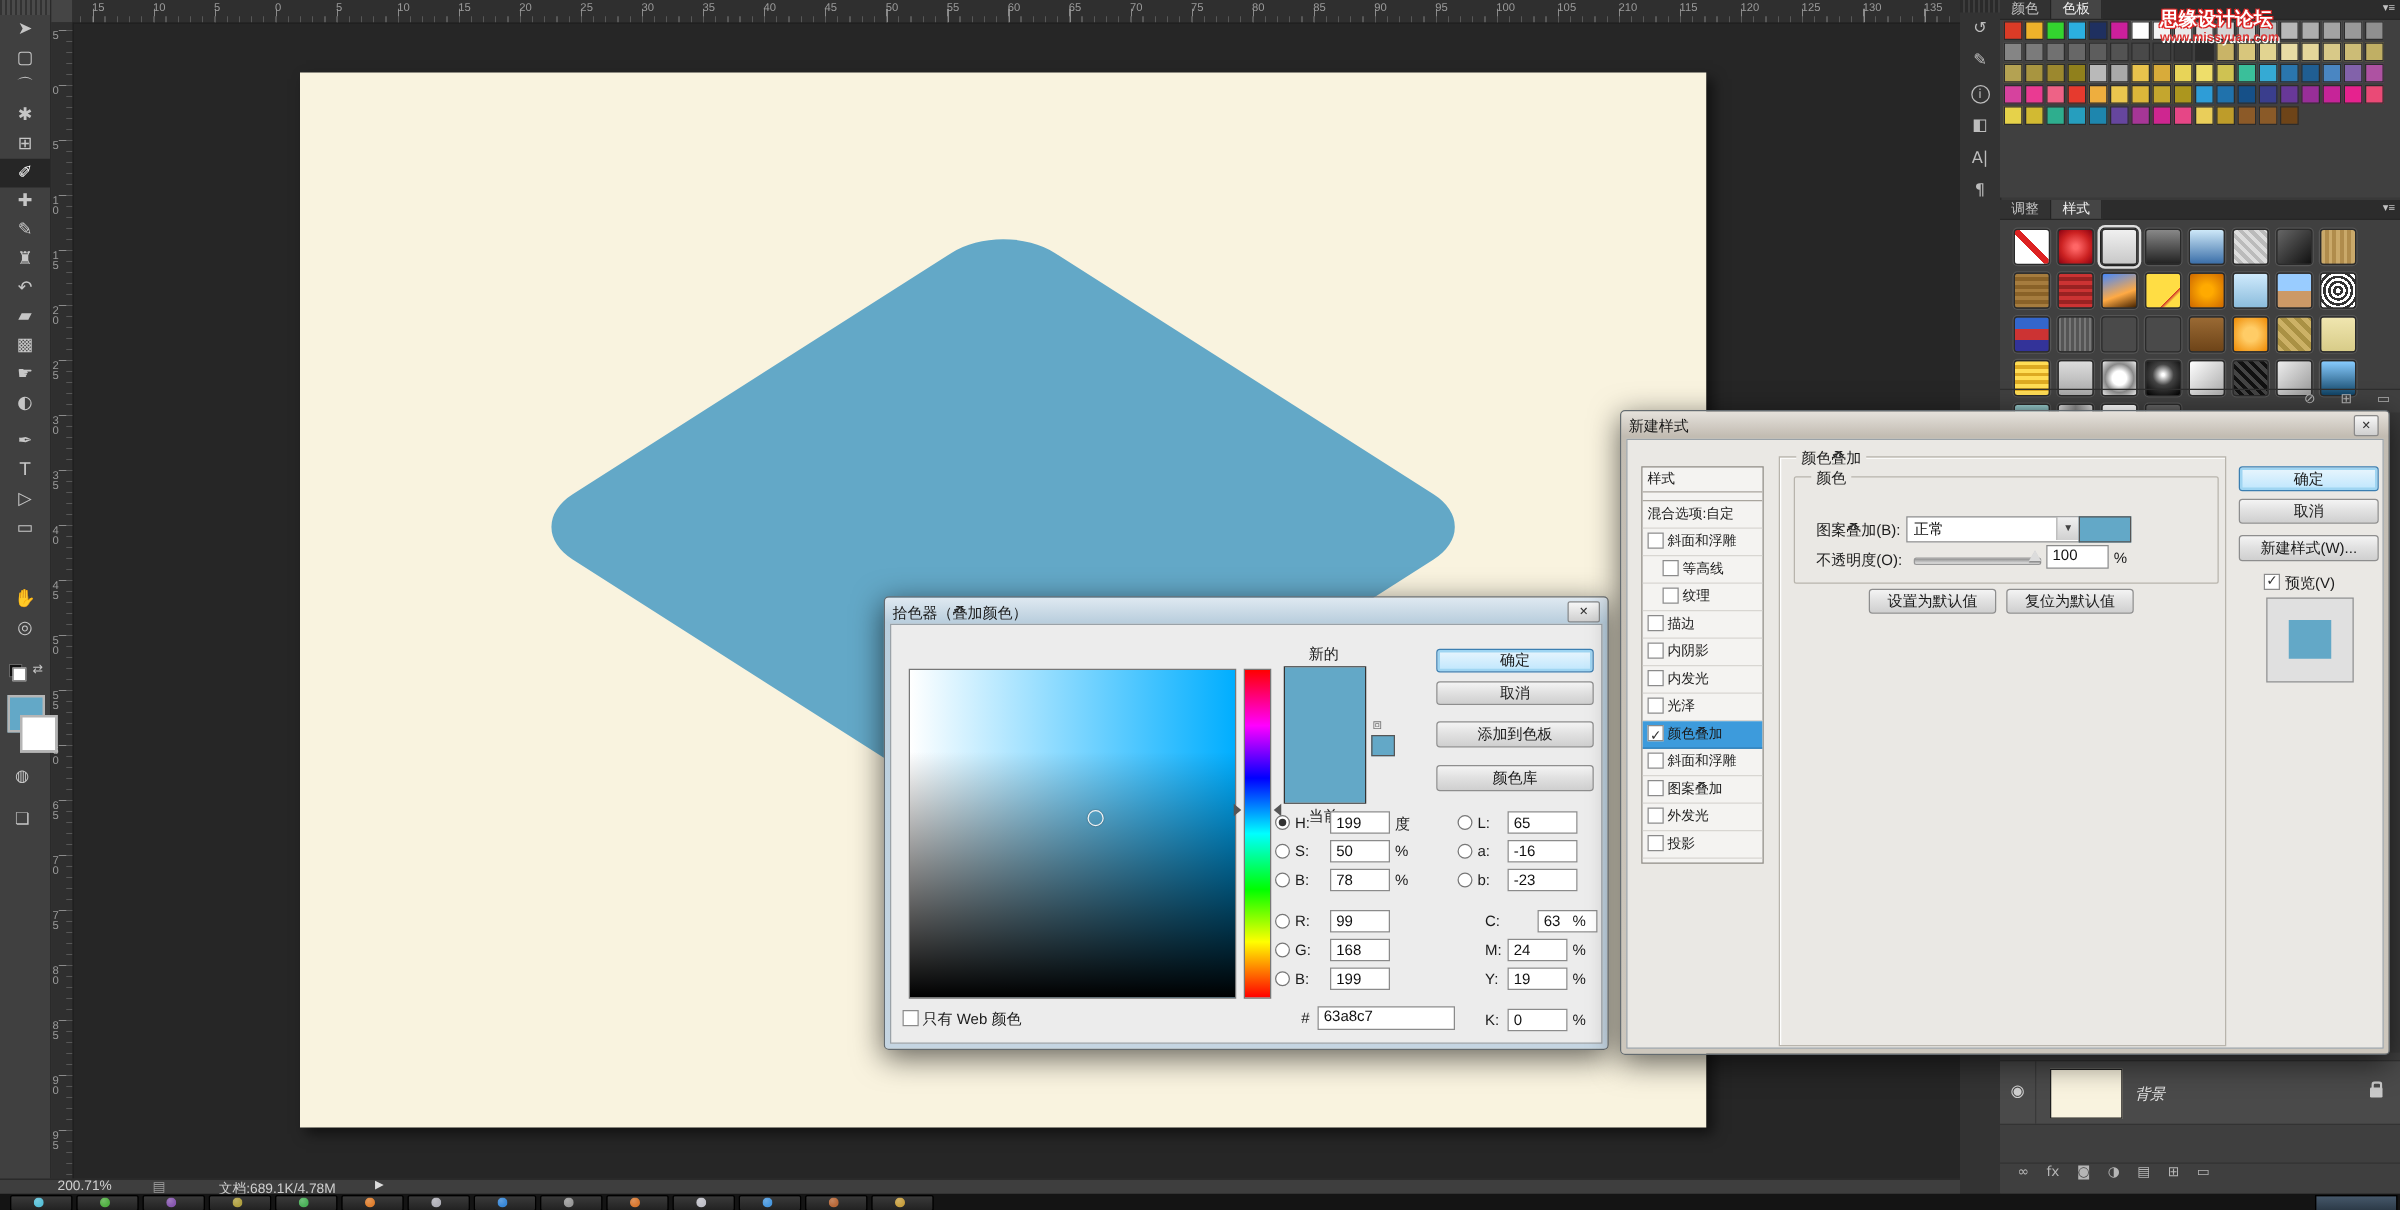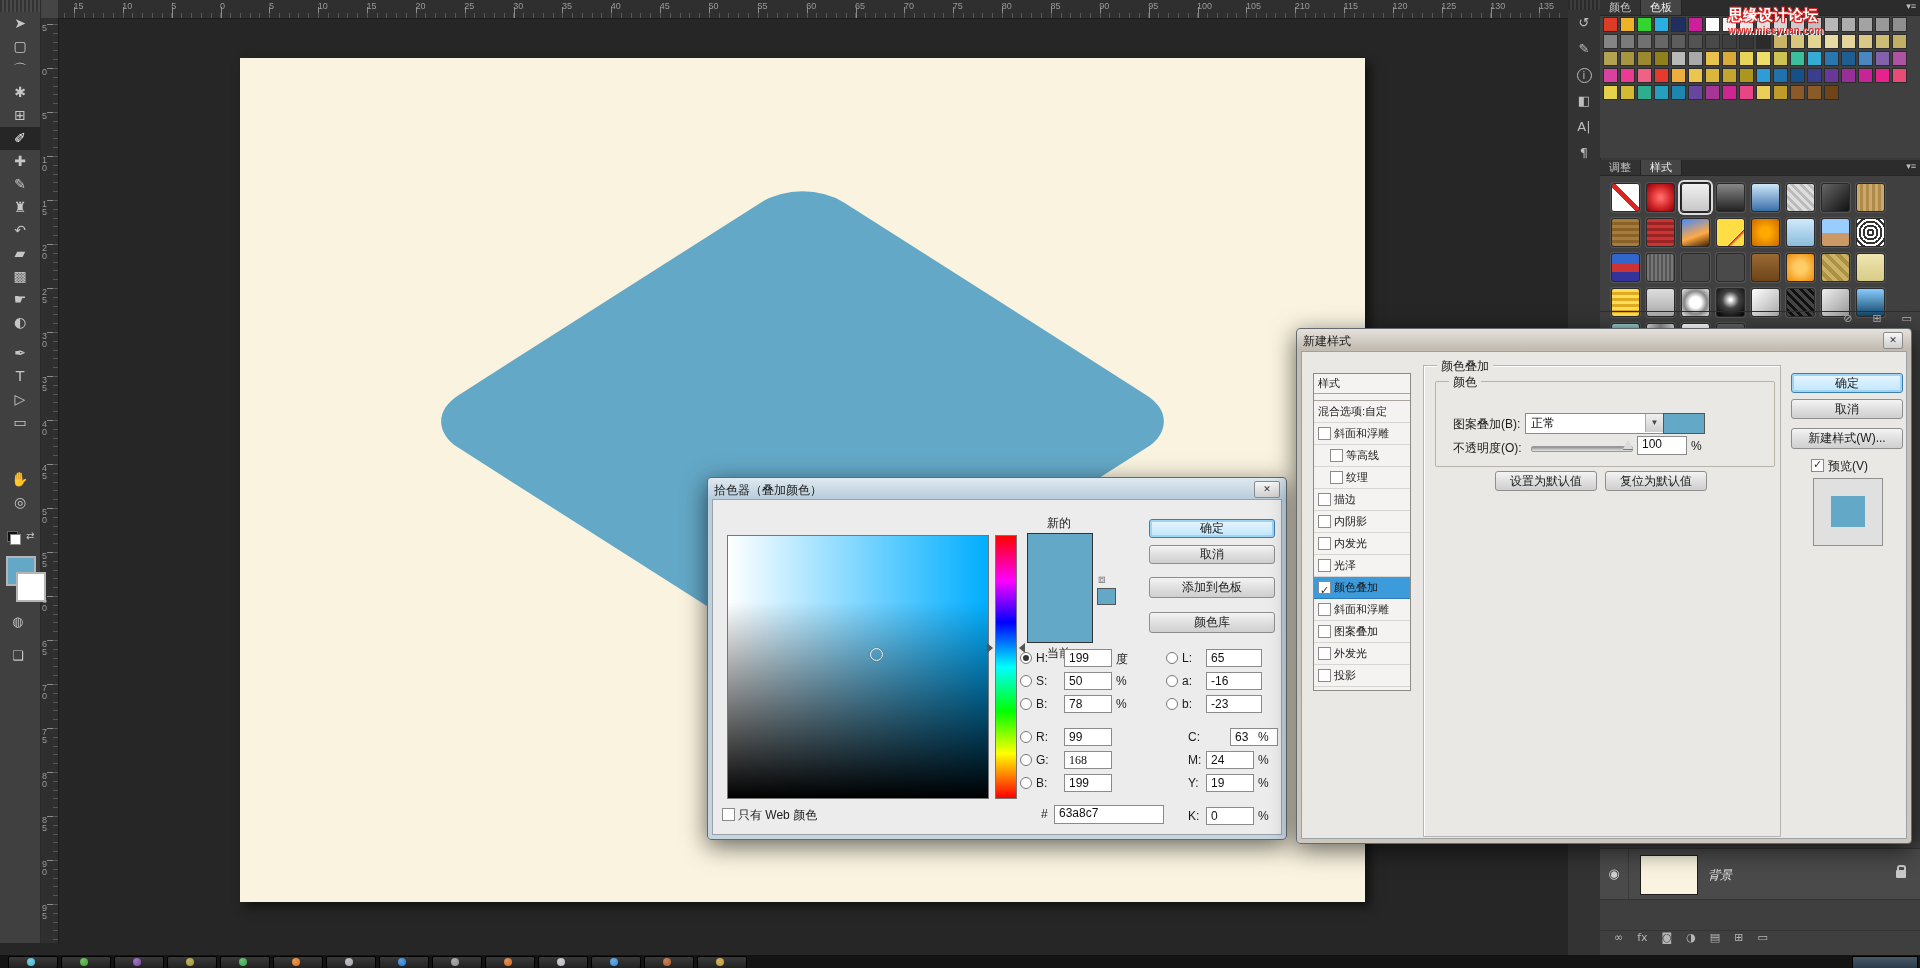--- a/index.html
+++ b/index.html
@@ -215,20 +215,26 @@
         <span class="b"></span>
         <span class="w"></span>
       </div>
     <span class="abs tb-glyph" style="left:26px;top:530px;font-size:10px;">⇄</span>
     <div id="fg-chip" class="abs" style="background: rgb(99, 168, 199);"></div>
     <div id="bg-chip" class="abs" style="background: rgb(255, 255, 255);"></div>
     <span class="abs tb-glyph" style="left:12px;top:614px;">◍</span>
     <span class="abs tb-glyph" style="left:12px;top:648px;">❏</span>
   </div>
 
+  <div id="status-bar" class="abs">
+    <span style="left:46px;">200.71%</span>
+    <span style="left:122px;color:#9a9a9a;font-family:'DejaVu Sans',sans-serif;">▤</span>
+    <span style="left:175px;">文档:689.1K/4.78M</span>
+    <span style="left:300px;color:#ddd;font-size:9px;font-family:'DejaVu Sans',sans-serif;">▶</span>
+  </div>
 
   <div id="right-dock" class="abs">
     <div id="dock-col" class="abs">
         <div class="grip" style="height: 10px; background: repeating-linear-gradient(90deg, rgb(42, 42, 42) 0px, rgb(42, 42, 42) 2px, rgb(61, 61, 61) 2px, rgb(61, 61, 61) 4px);"></div>
         <div class="dock-ic">↺</div>
         <div class="dock-ic">✎</div>
         <div class="dock-ic"><span class="circ">i</span></div>
         <div class="dock-ic">◧</div>
         <div class="dock-ic">A|</div>
         <div class="dock-ic">¶</div>
@@ -425,21 +431,21 @@
         <span class="unit" style="left: 408px; top: 196px;">%</span>
         <span class="radio" style="left: 312px; top: 220px;"></span>
         <span class="lbl" style="left: 328px; top: 219px;">B:</span>
         <div class="field" style="left: 356px; top: 217px; width: 42px; height: 16px; line-height: 16px;">78</div>
         <span class="unit" style="left: 408px; top: 219px;">%</span>
         <span class="radio" style="left: 312px; top: 253px;"></span>
         <span class="lbl" style="left: 328px; top: 252px;">R:</span>
         <div class="field" style="left: 356px; top: 250px; width: 42px; height: 16px; line-height: 16px;">99</div>
         <span class="radio" style="left: 312px; top: 276px;"></span>
         <span class="lbl" style="left: 328px; top: 275px;">G:</span>
-        <div class="field" style="left: 356px; top: 273px; width: 42px; height: 16px; line-height: 16px; font-family: Liberation Serif, serif;">168</div>
+        <div class="field" style="left: 356px; top: 273px; width: 42px; height: 16px; line-height: 16px;">168</div>
         <span class="radio" style="left: 312px; top: 299px;"></span>
         <span class="lbl" style="left: 328px; top: 298px;">B:</span>
         <div class="field" style="left: 356px; top: 296px; width: 42px; height: 16px; line-height: 16px;">199</div>
         <span class="radio" style="left: 458px; top: 174px;"></span>
         <span class="lbl" style="left: 474px; top: 173px;">L:</span>
         <div class="field" style="left: 498px; top: 171px; width: 50px; height: 16px; line-height: 16px;">65</div>
         <span class="radio" style="left: 458px; top: 197px;"></span>
         <span class="lbl" style="left: 474px; top: 196px;">a:</span>
         <div class="field" style="left: 498px; top: 194px; width: 50px; height: 16px; line-height: 16px;">-16</div>
         <span class="radio" style="left: 458px; top: 220px;"></span>

